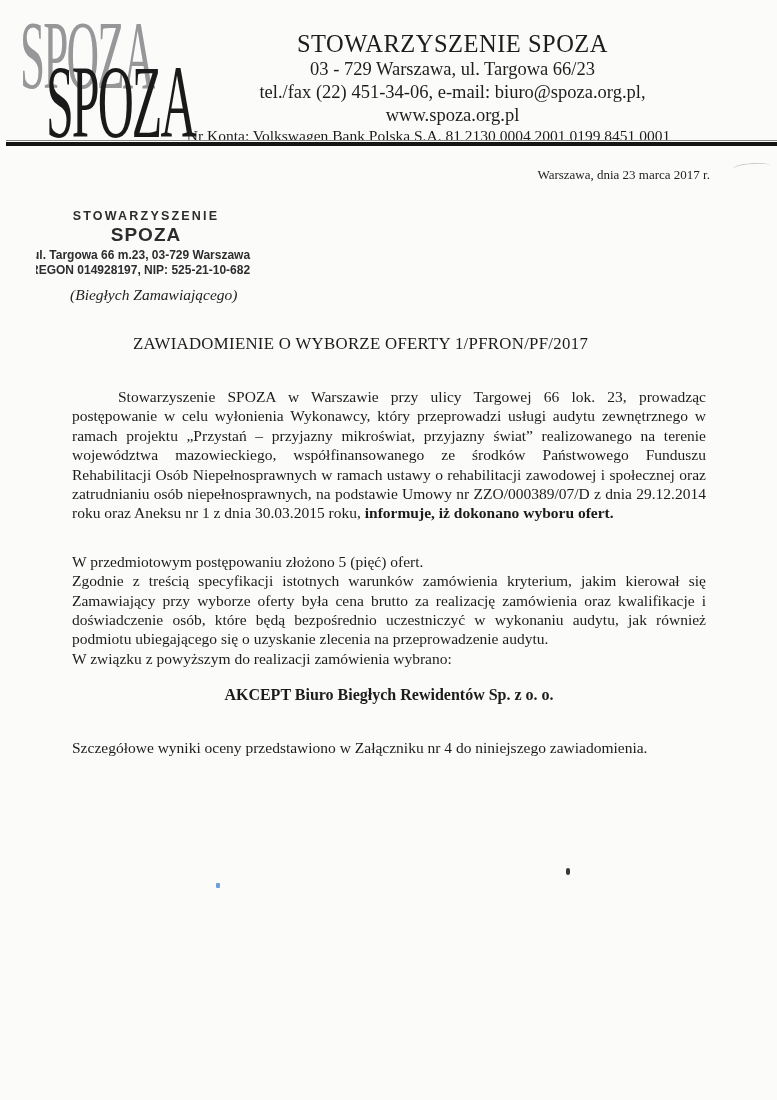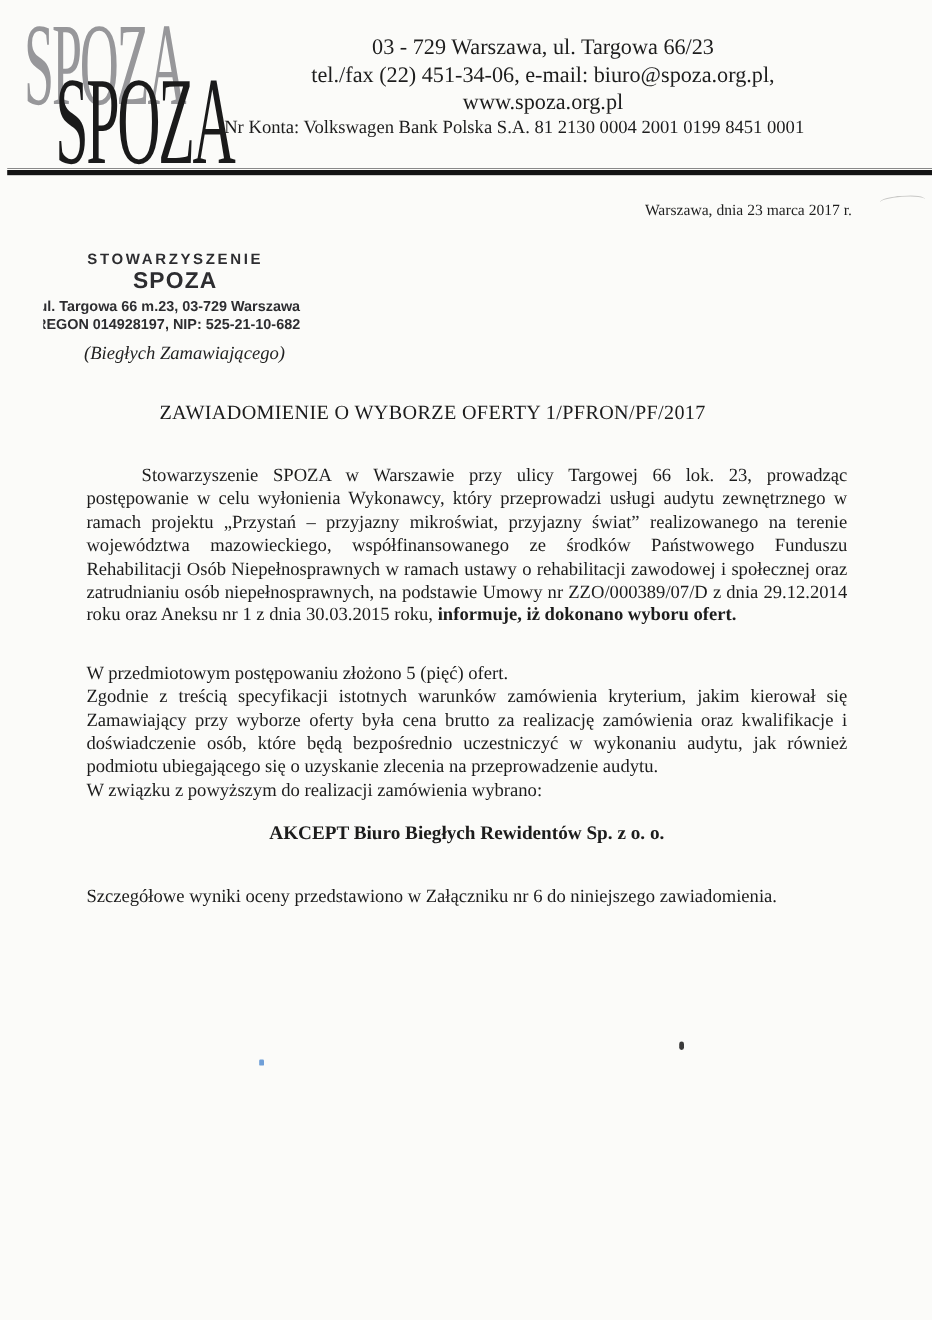--- a/index.html
+++ b/index.html
@@ -113,20 +113,21 @@
   .speck-blue { left:216px; top:883px; width:4px; height:5px; background:#6f9fd8; border-radius:1px; }
   .speck-dark { left:566px; top:868px; width:4px; height:7px; background:#3a3a3a; border-radius:2px; }
 </style>
 </head>
 <body>
 
 <div class="abs logo-word logo-gray">SPOZA</div>
 <div class="abs logo-word logo-black">SPOZA</div>
 
 <div class="abs header-block">
+  <div class="hl1">STOWARZYSZENIE SPOZA</div>
   <div class="hl2">03 - 729 Warszawa, ul. Targowa 66/23</div>
   <div class="hl3">tel./fax (22) 451-34-06, e-mail: biuro@spoza.org.pl,</div>
   <div class="hl4">www.spoza.org.pl</div>
   <div class="hl5">Nr Konta: Volkswagen Bank Polska S.A. 81 2130 0004 2001 0199 8451 0001</div>
 </div>
 
 <div class="abs rule"></div>
 
 <div class="abs squiggle"></div>
 
@@ -144,17 +145,17 @@
 <div class="abs doc-title">ZAWIADOMIENIE O WYBORZE OFERTY 1/PFRON/PF/2017</div>
 
 <div class="abs body-col">
   <div class="p1">
     <span>Stowarzyszenie SPOZA w Warszawie przy ulicy Targowej 66 lok. 23, prowadząc postępowanie w celu wyłonienia Wykonawcy, który przeprowadzi usługi audytu zewnętrznego w ramach projektu „Przystań – przyjazny mikroświat, przyjazny świat” realizowanego na terenie województwa mazowieckiego, współfinansowanego ze środków Państwowego Funduszu Rehabilitacji Osób Niepełnosprawnych w ramach ustawy o rehabilitacji zawodowej i społecznej oraz zatrudnianiu osób niepełnosprawnych, na podstawie Umowy nr ZZO/000389/07/D z dnia 29.12.2014 roku oraz Aneksu nr 1 z dnia 30.03.2015 roku, </span><b>informuje, iż dokonano wyboru ofert.</b>
   </div>
   <div class="p2a">W przedmiotowym postępowaniu złożono 5 (pięć) ofert.</div>
   <div class="p2b">Zgodnie z treścią specyfikacji istotnych warunków zamówienia kryterium, jakim kierował się Zamawiający przy wyborze oferty była cena brutto za realizację zamówienia oraz kwalifikacje i doświadczenie osób, które będą bezpośrednio uczestniczyć w wykonaniu audytu, jak również podmiotu ubiegającego się o uzyskanie zlecenia na przeprowadzenie audytu.</div>
   <div class="p3">W związku z powyższym do realizacji zamówienia wybrano:</div>
   <div class="company">AKCEPT Biuro Biegłych Rewidentów Sp. z o. o.</div>
-  <div class="p4">Szczegółowe wyniki oceny przedstawiono w Załączniku nr 6 do niniejszego zawiadomienia.</div>
+  <div class="p4">Szczegółowe wyniki oceny przedstawiono w Załączniku nr 4 do niniejszego zawiadomienia.</div>
 </div>
 
 <div class="abs speck-blue"></div>
 <div class="abs speck-dark"></div>
 
 </body></html>

